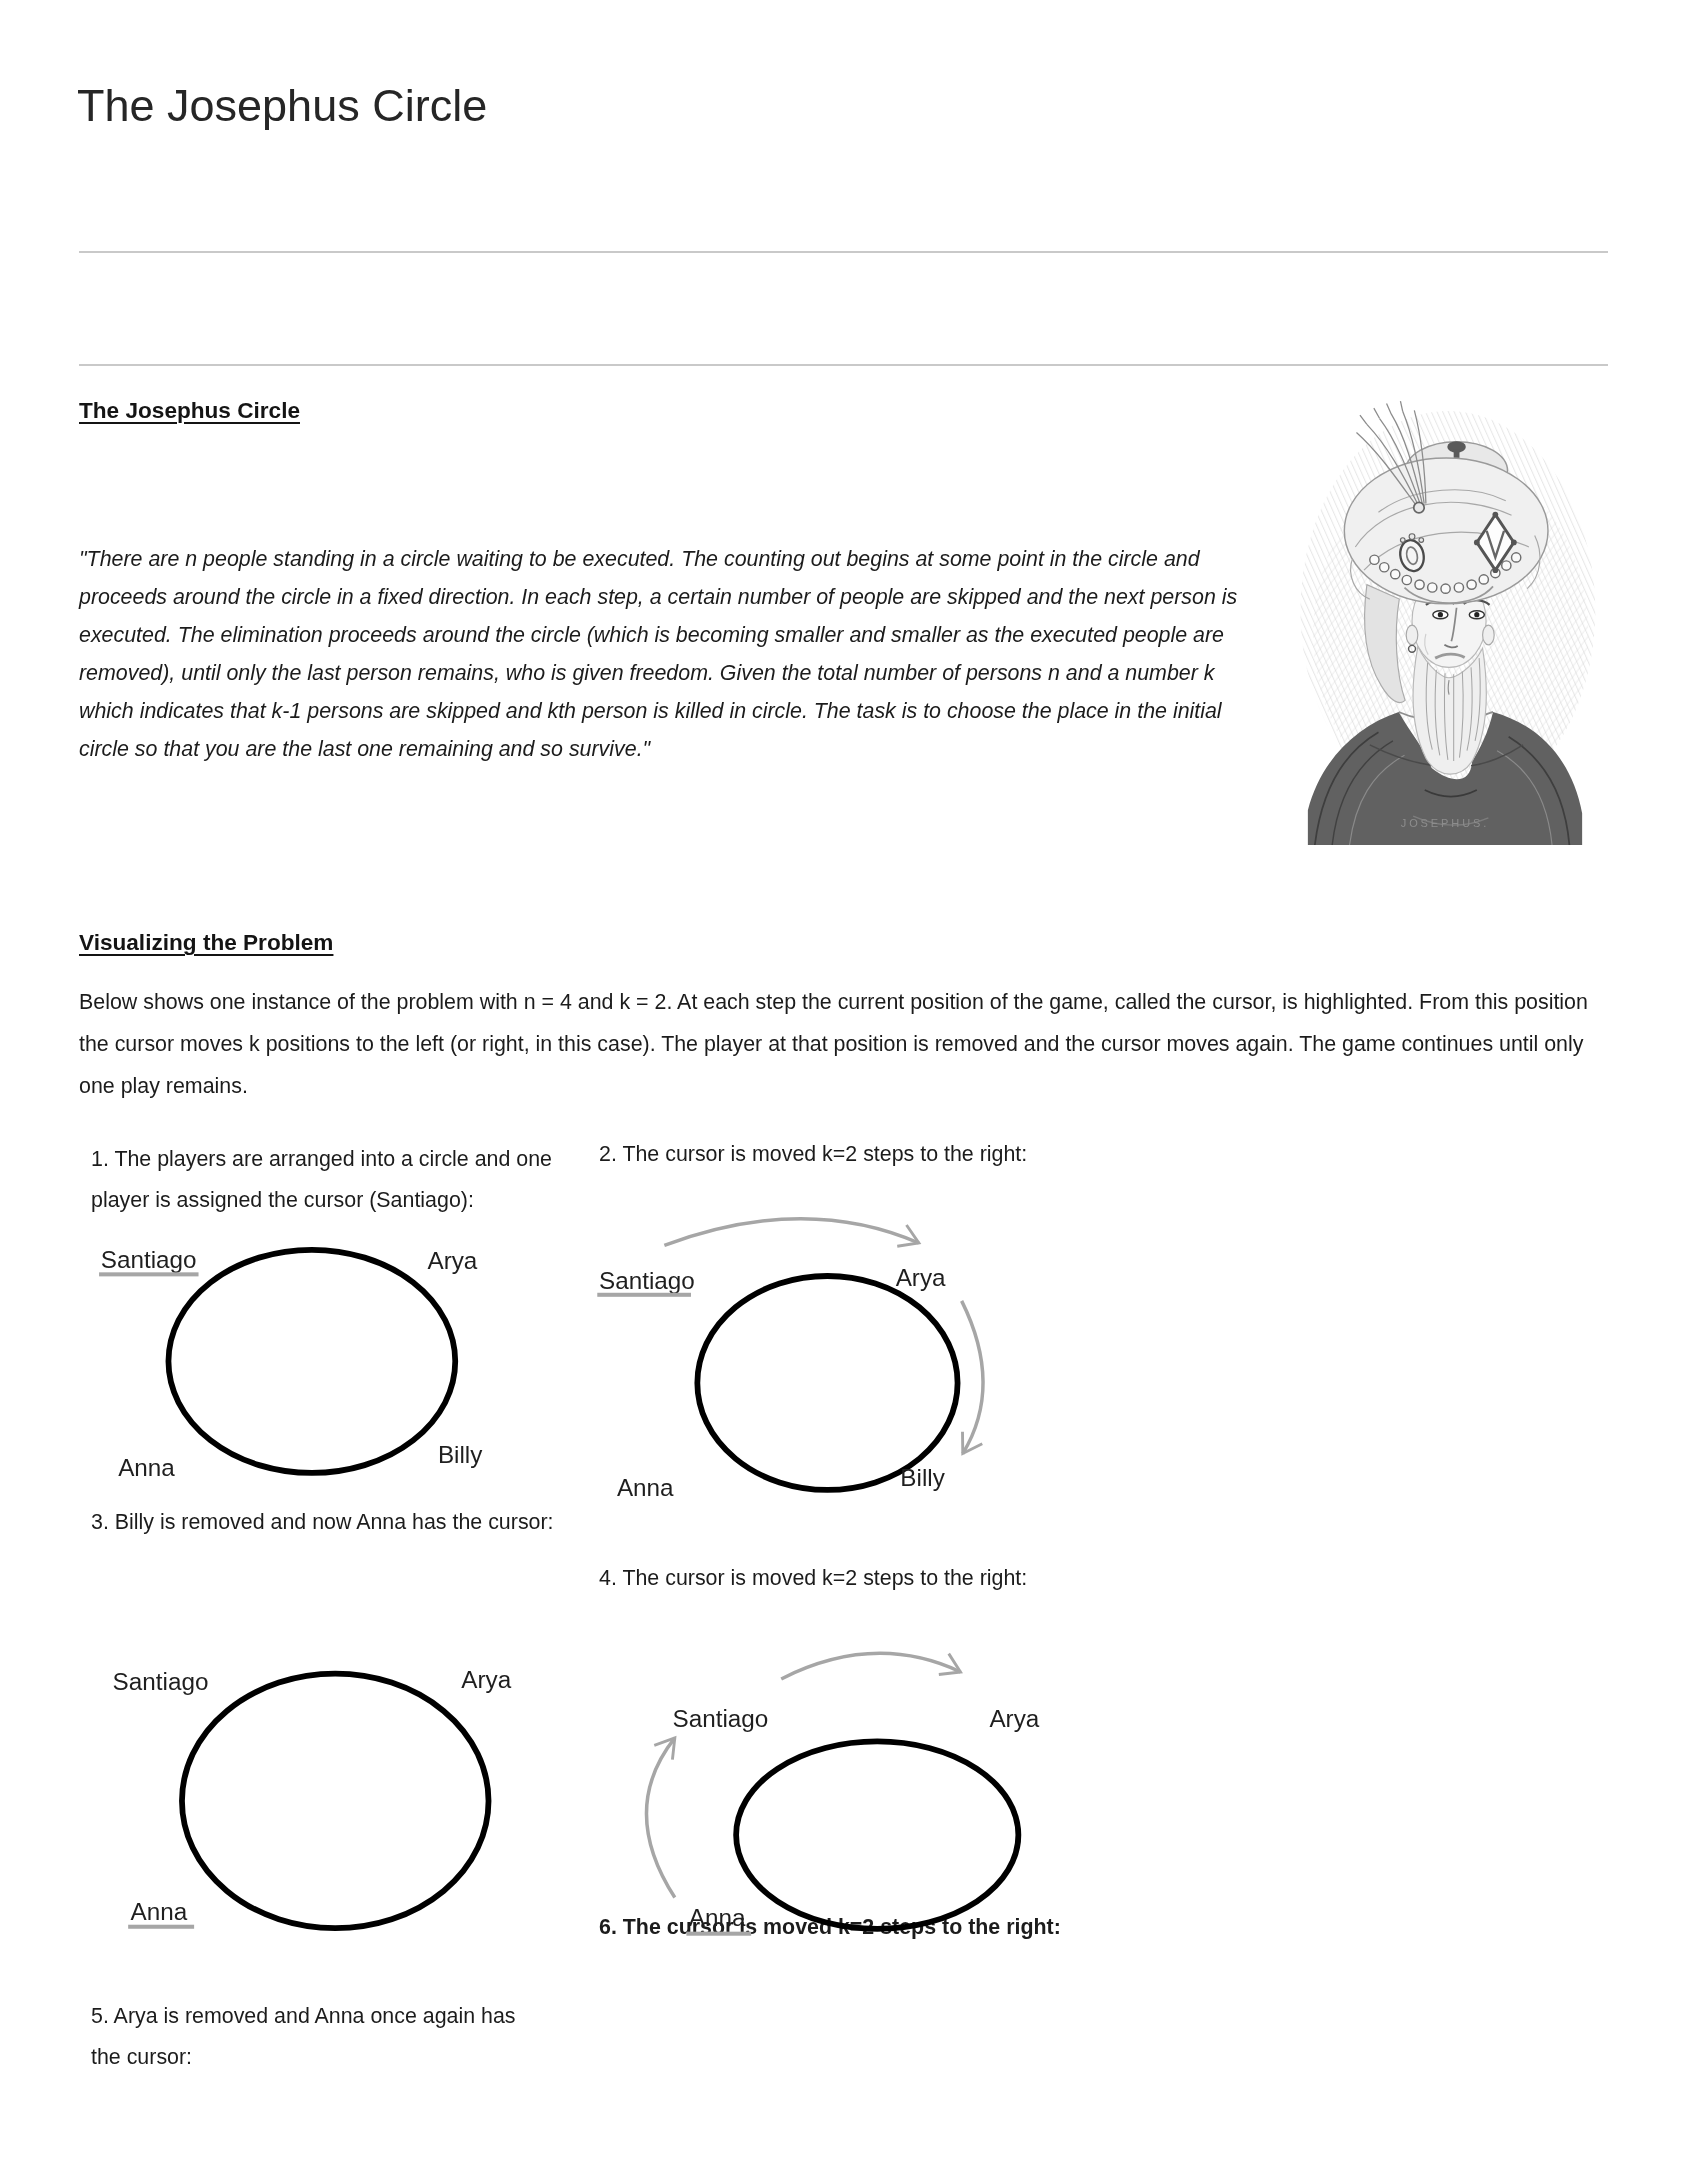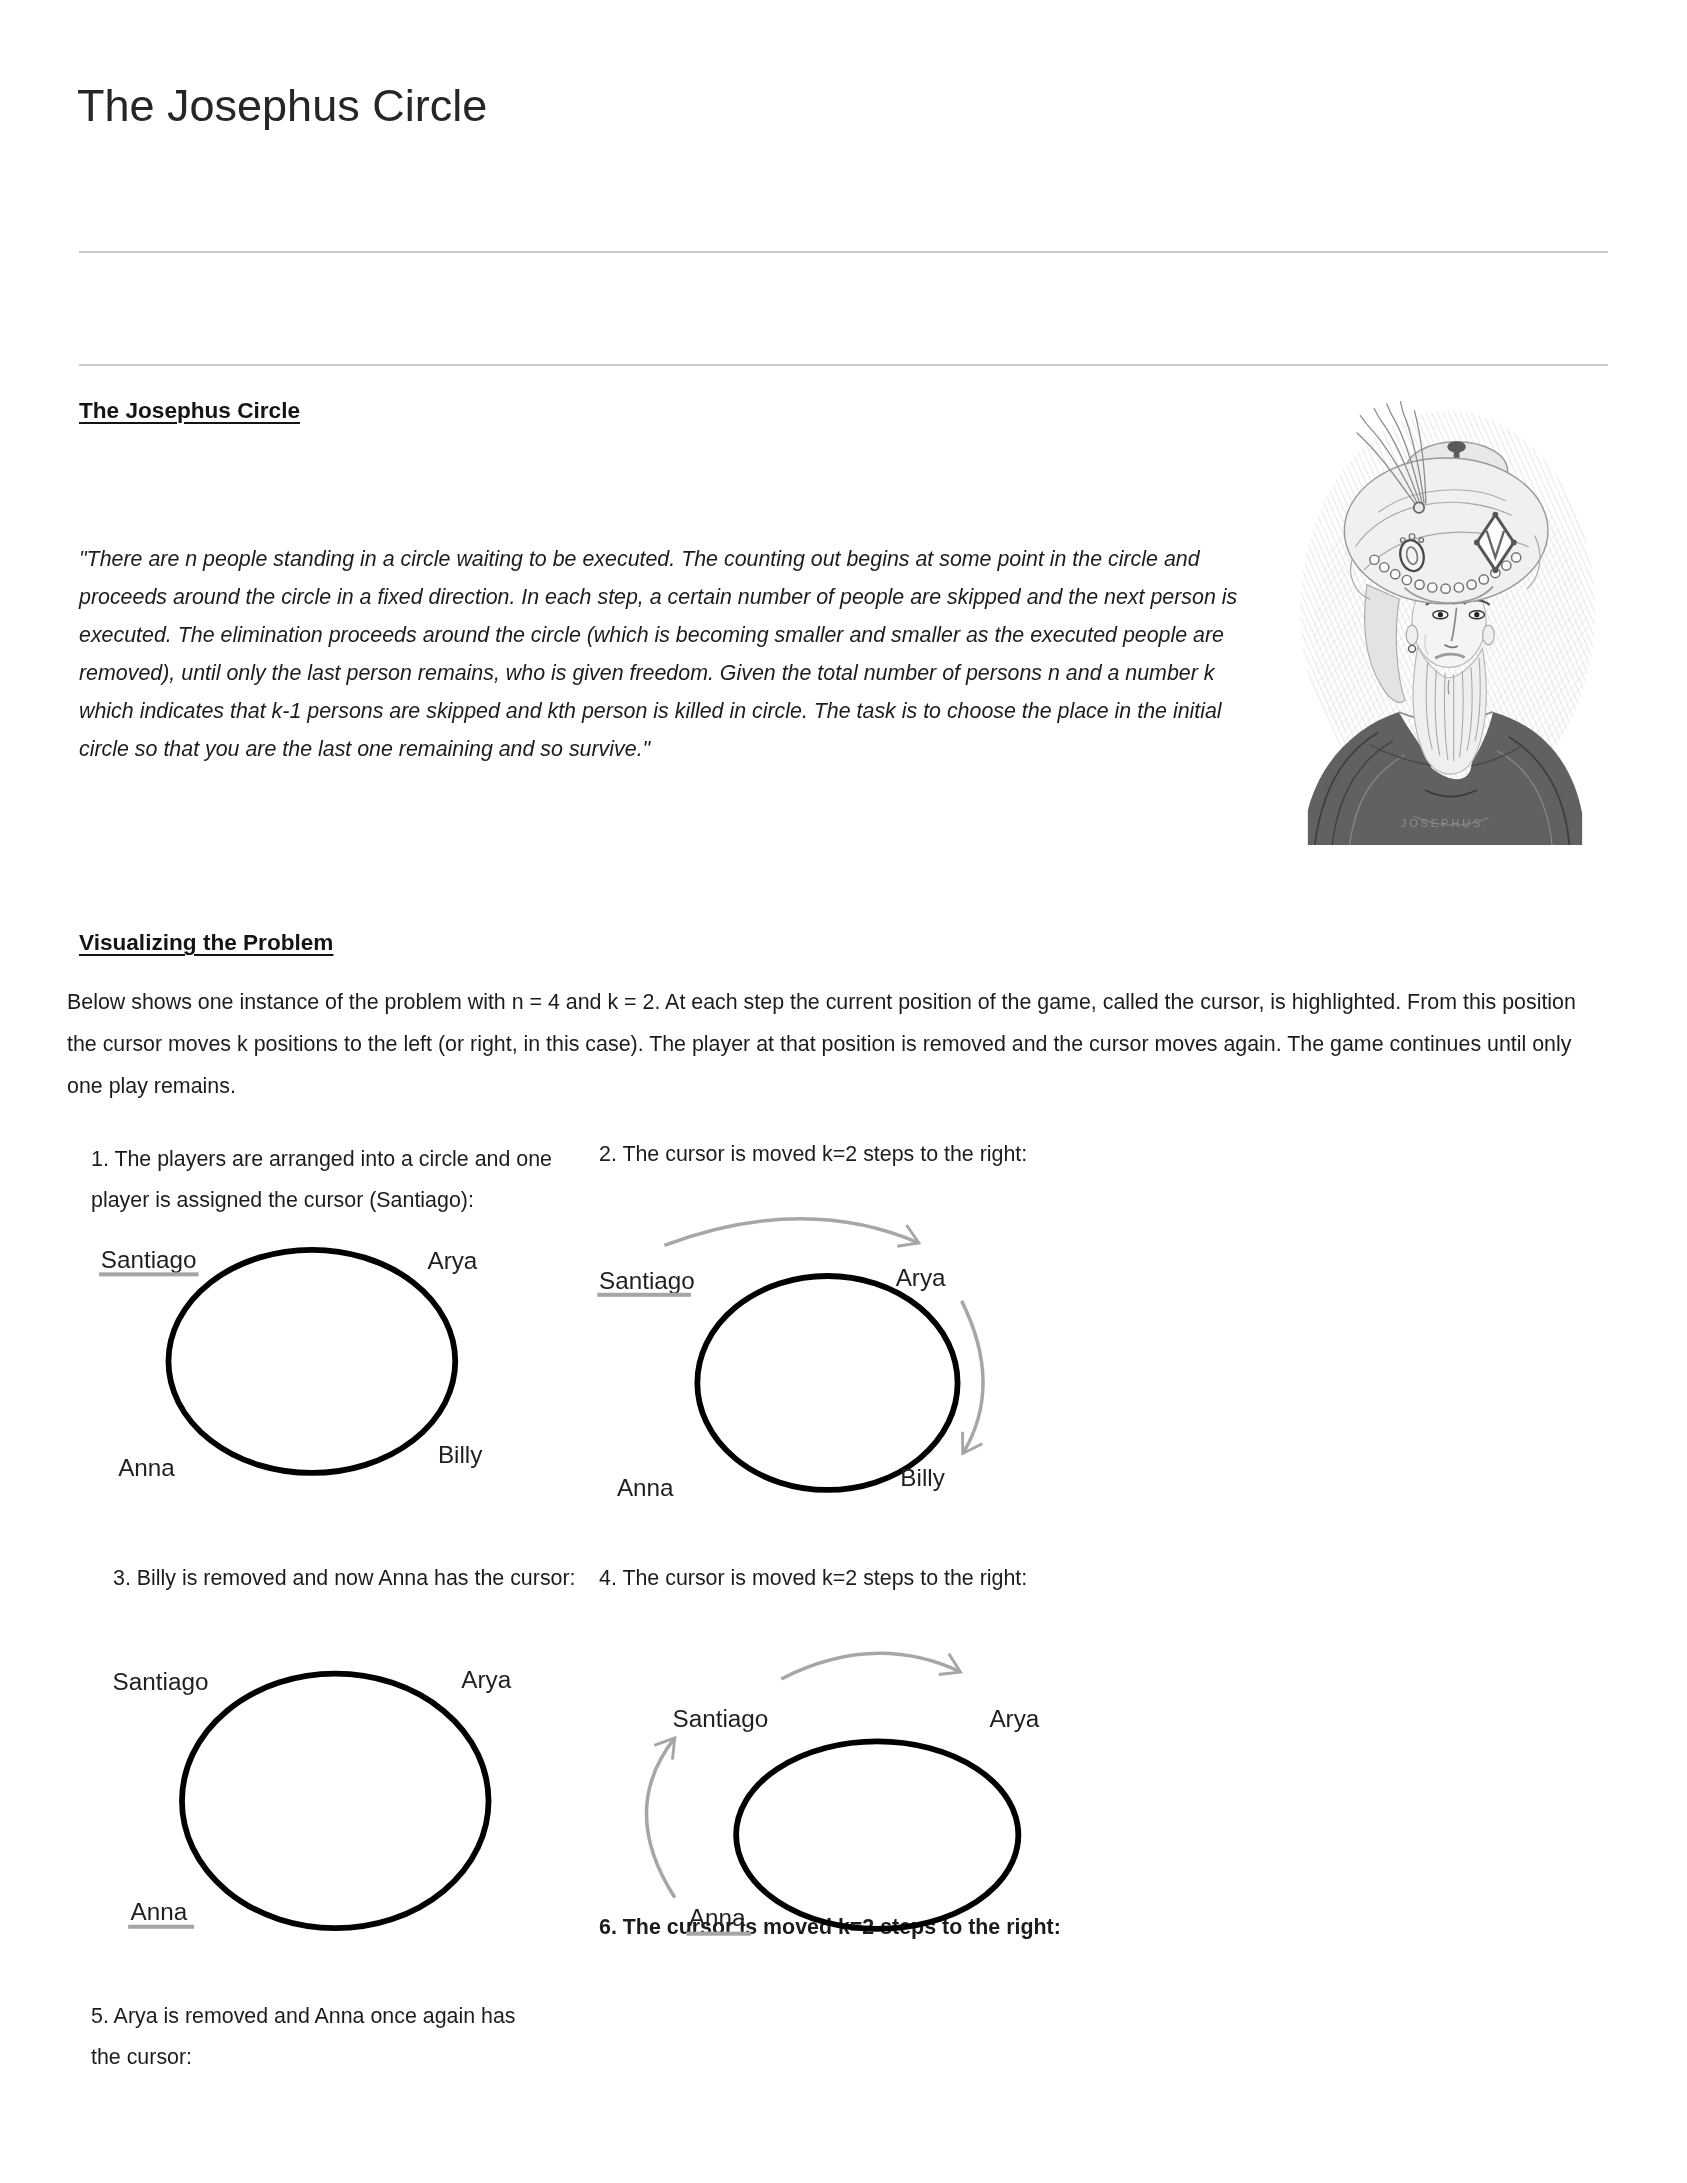--- a/index.html
+++ b/index.html
@@ -8,25 +8,25 @@
   .abs{position:absolute;}
   .page-title{left:77px;top:80px;font-size:45px;font-weight:400;color:#262626;letter-spacing:0;}
   .rule{left:79px;width:1529px;height:1.7px;background:#c9c9c9;}
   .rule1{top:251px;} .rule2{top:364px;}
   .h3{font-size:22.6px;font-weight:700;color:#141414;text-decoration:underline;
       text-decoration-thickness:1.7px;text-underline-offset:4px;}
   .h3a{left:79px;top:398px;} .h3b{left:79px;top:930px;}
   .body-text{font-size:21.4px;color:#1c1c1c;}
   .p1{left:79px;top:446px;width:1157px;line-height:42px;}
   .quote{left:79px;top:540px;width:1169px;line-height:38px;font-style:italic;}
-  .p2{left:67px;top:981px;width:1539px;line-height:42px;}
+  .p2{left:79px;top:981px;width:1539px;line-height:42px;}
   .step{line-height:41px;}
   .s1{left:91px;top:1139px;width:480px;}
   .s2{left:599px;top:1134px;width:544px;}
-  .s3{left:91px;top:1558px;width:474px;margin-left:22px;}
+  .s3{left:91px;top:1502px;width:474px;}
   .s4{left:599px;top:1558px;width:544px;}
   .s5{left:91px;top:1996px;width:440px;}
   .s6{left:599px;top:1907px;width:544px;font-weight:bold;}
   .diagram-label{font-size:42px;fill:#1f1f1f;font-family:"Liberation Sans",sans-serif;}
   .circle-stroke{fill:none;stroke:#000;stroke-width:10px;}
   .cursor-underline{fill:#a6a6a6;}
   .arrow{fill:none;stroke:#a6a6a6;stroke-width:6px;}
   .portrait{left:1280px;top:385px;width:330px;height:460px;}
   .portrait-caption{position:absolute;left:0;bottom:16px;width:100%;text-align:center;
       font-size:11px;letter-spacing:2.9px;color:#8d8d8d;}

